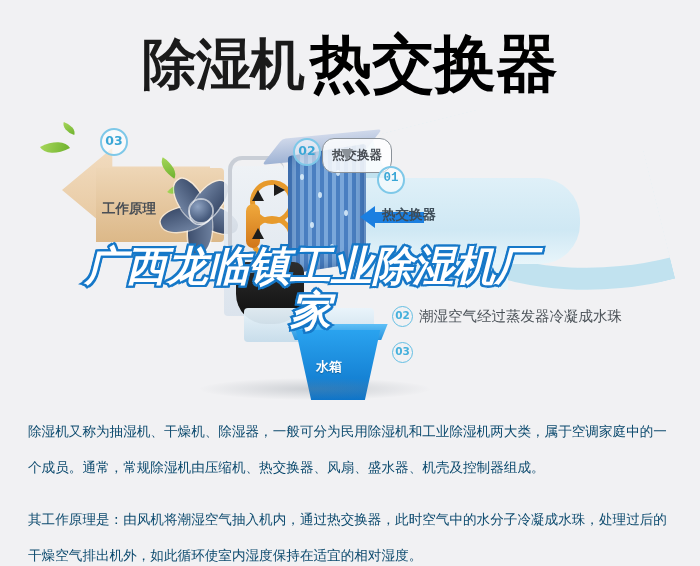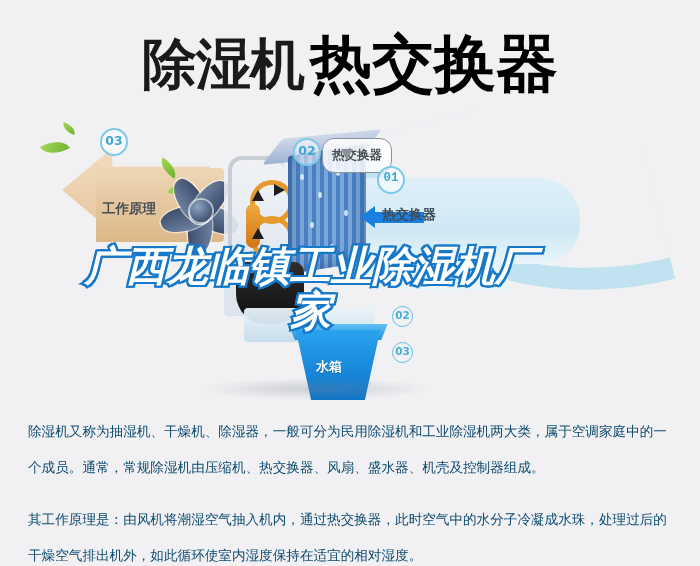--- a/index.html
+++ b/index.html
@@ -521,20 +521,21 @@
     <div class="bubble" style="left:322px; top:26px;">热交换器</div>
     <div class="bubble-tail"></div>
 
     <div class="badge" style="left:377px; top:54px;font-family:Liberation Mono, monospace;">01</div>
     <div class="ill-label blue" style="left:382px; top:94px;">热交换器</div>
   </div>
 
   <div id="steps">
     <div class="step-row">
       <div class="step-badge">02</div>
+      <div class="step-text">潮湿空气经过蒸发器冷凝成水珠</div>
     </div>
     <div class="step-row">
       <div class="step-badge">03</div>
     </div>
   </div>
 
   <div id="overlay">
     <div class="overlay-line">广西龙临镇工业除湿机厂</div>
     <div class="overlay-line">家</div>
   </div>

